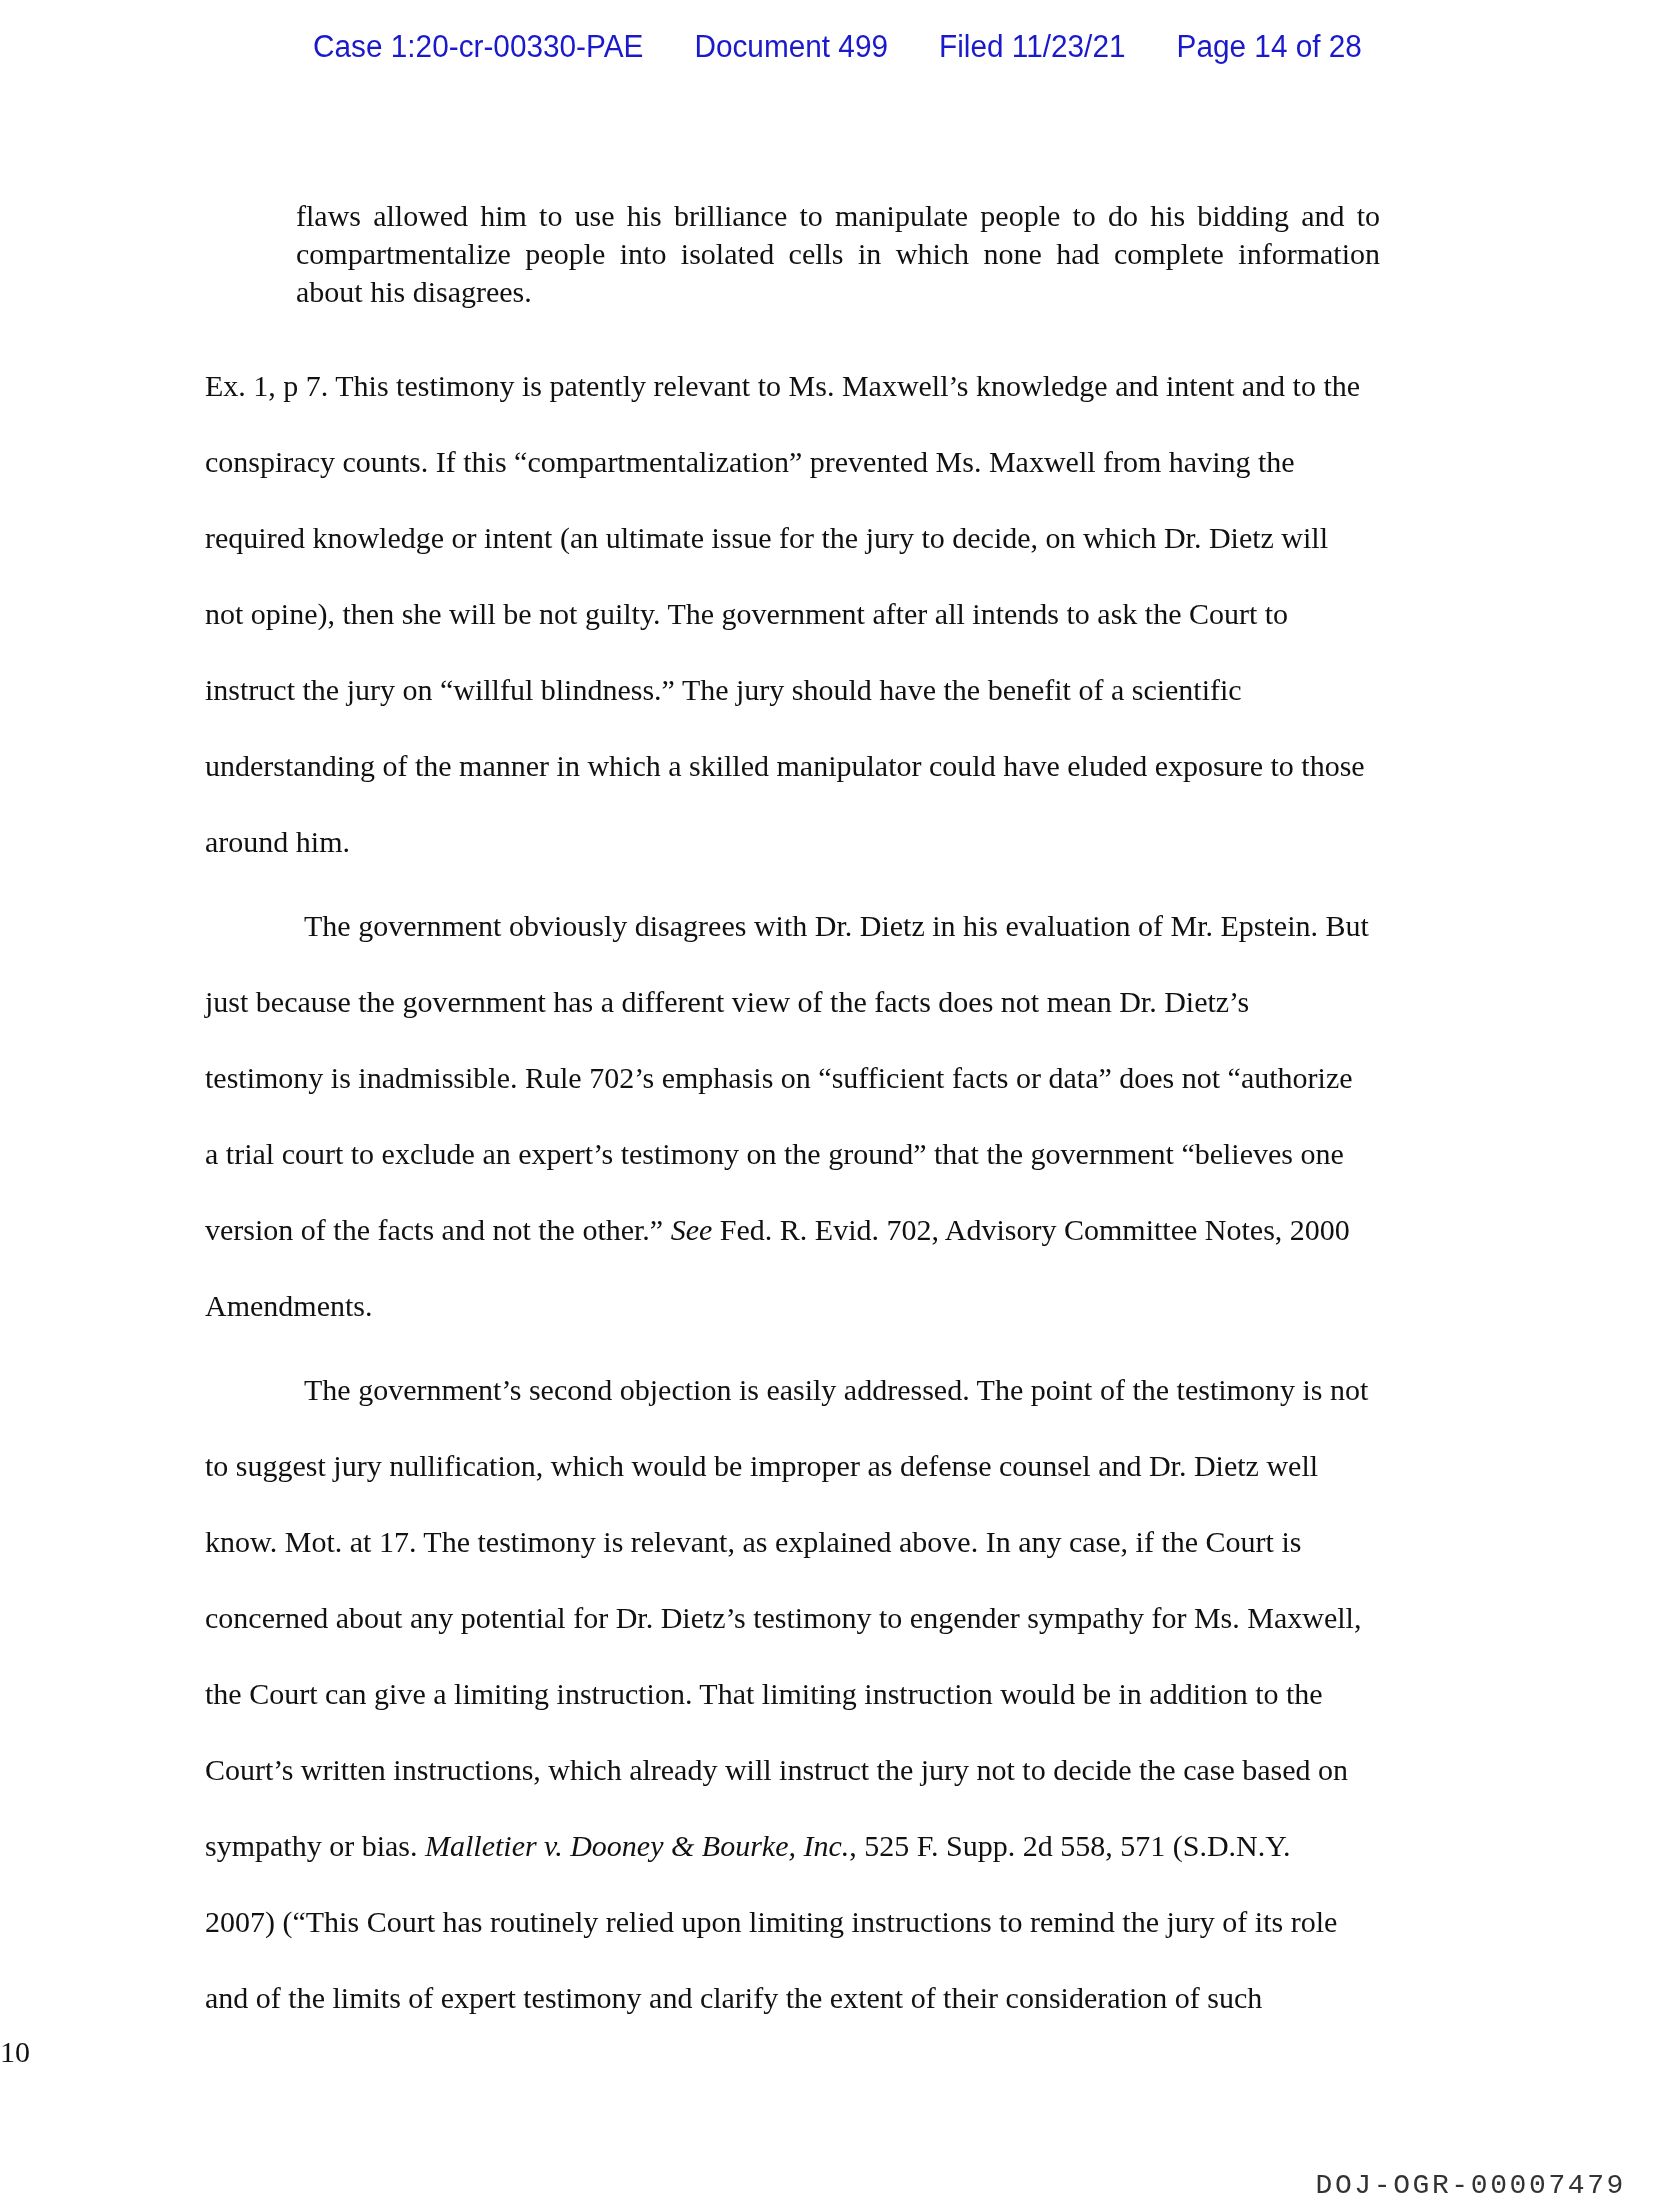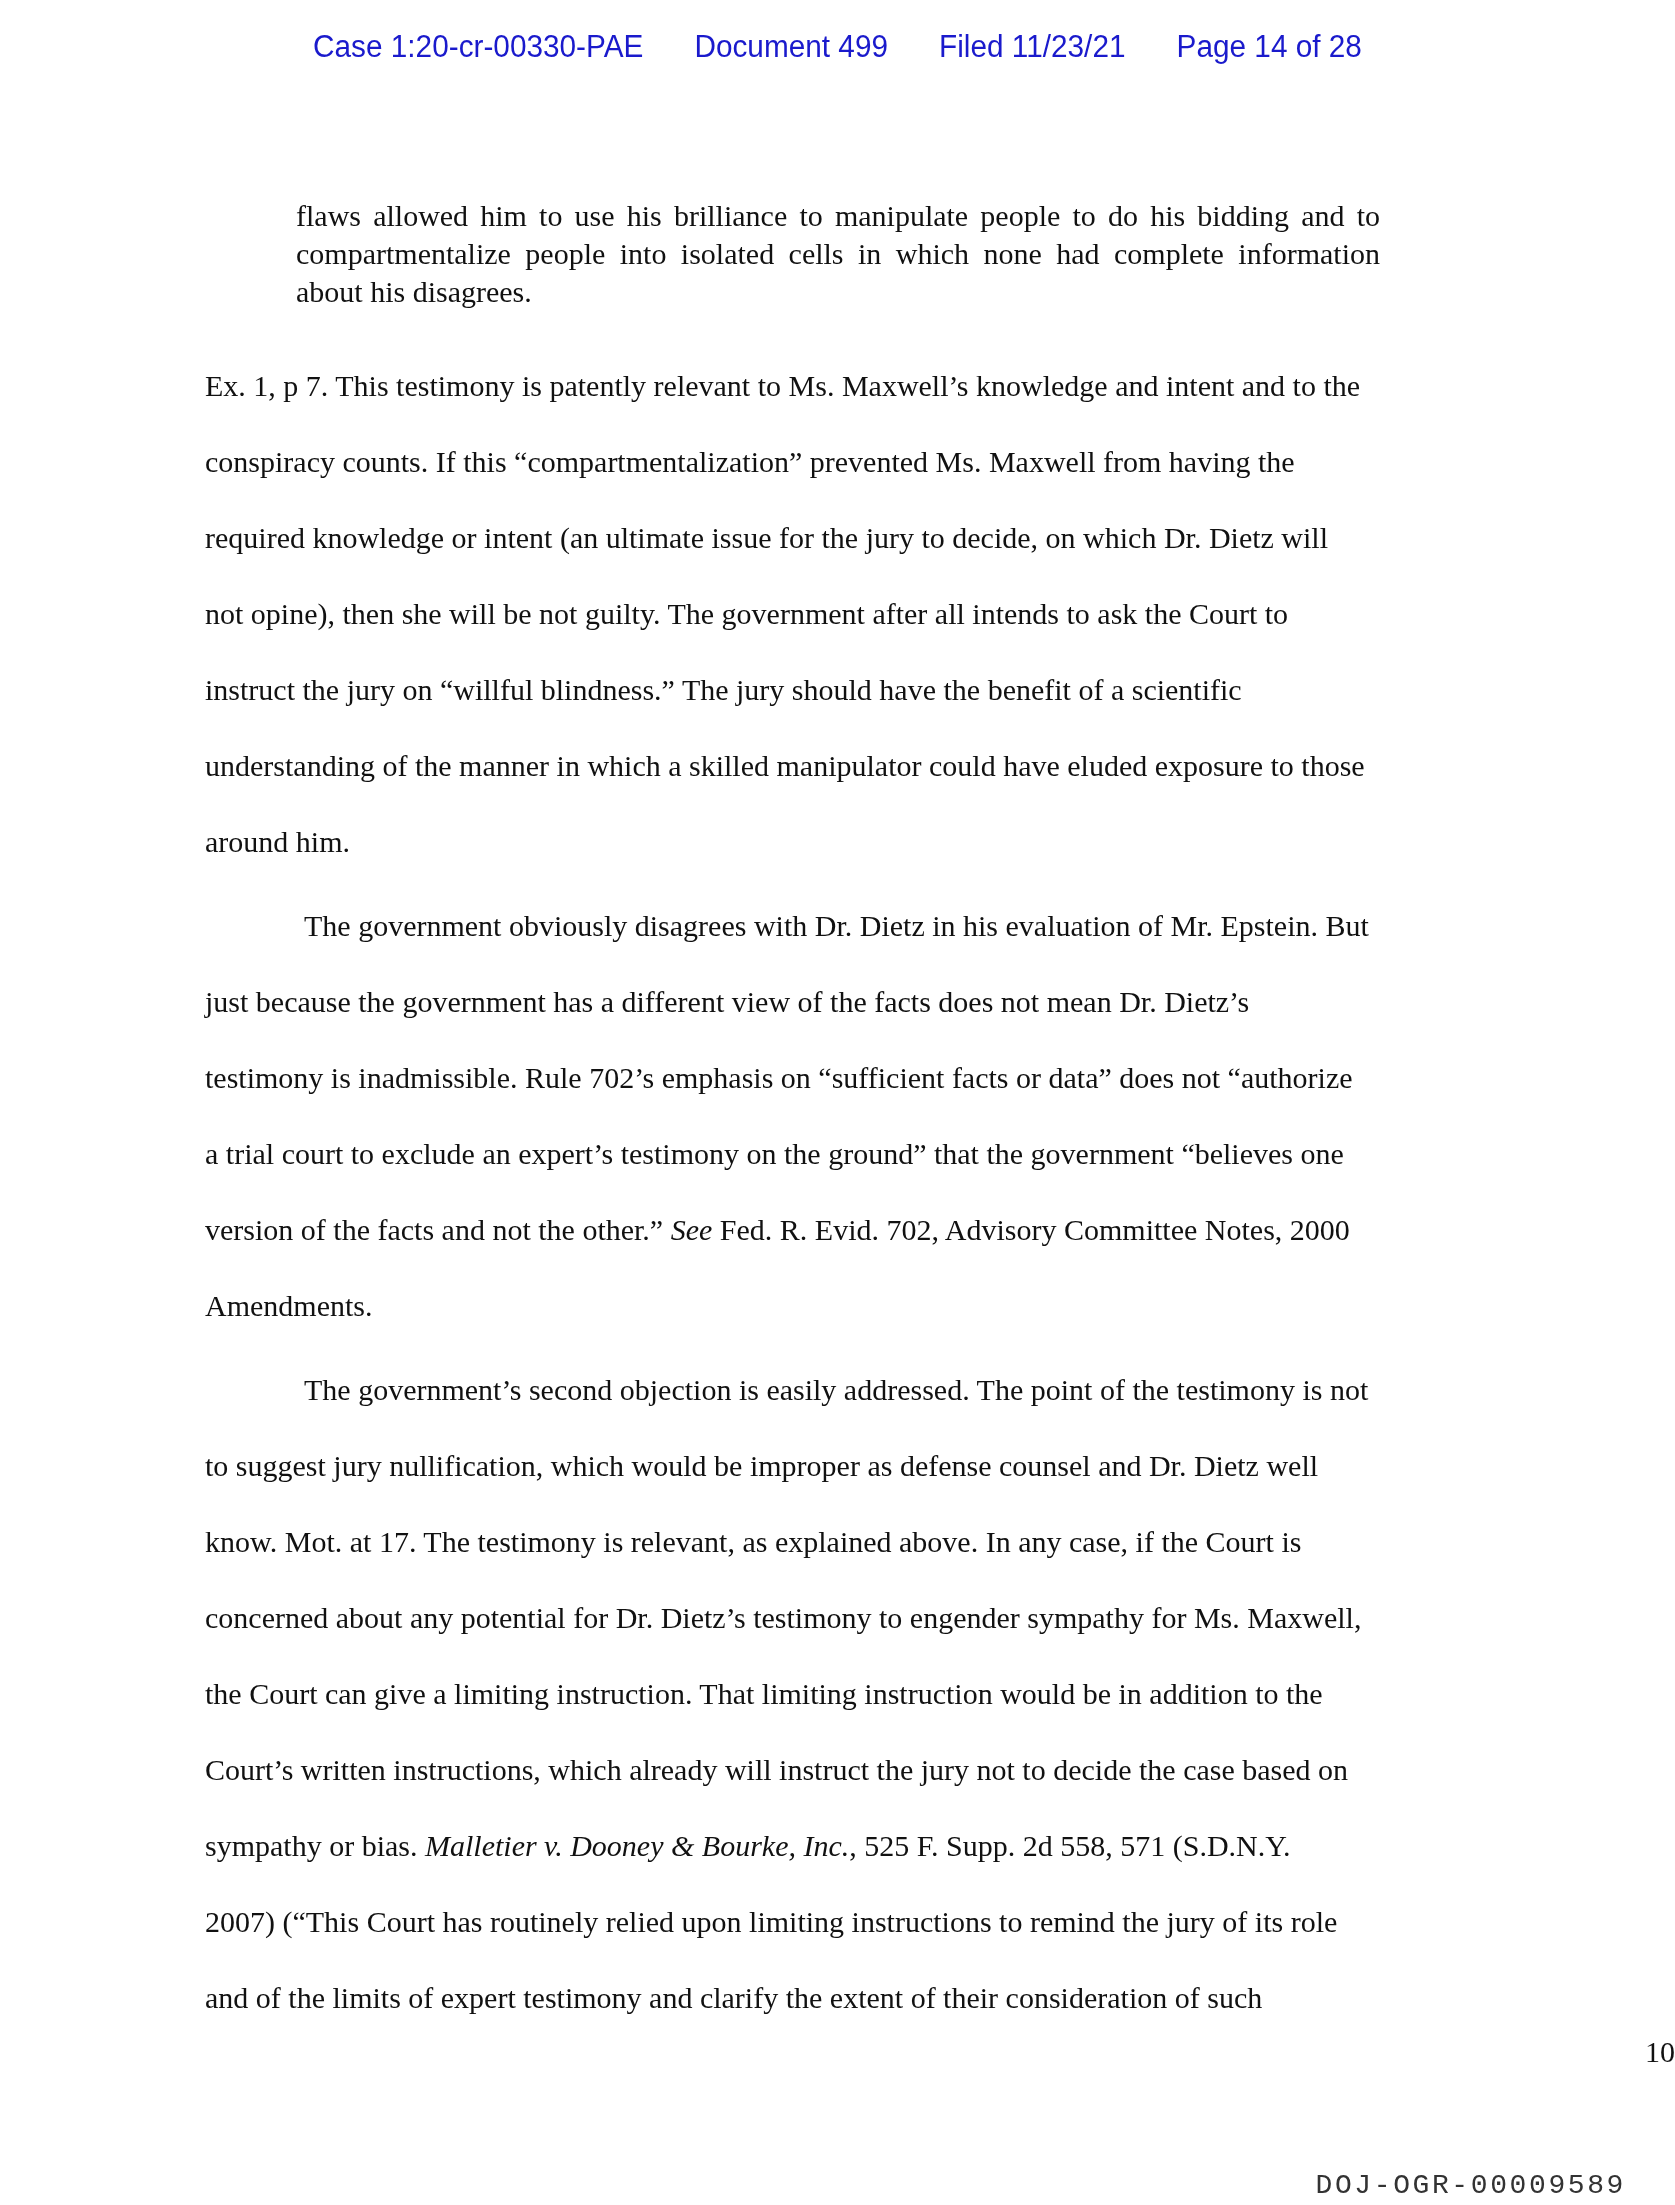--- a/index.html
+++ b/index.html
@@ -19,21 +19,21 @@
     text-align:justify;
   }
   .body-text {
     position:absolute; left:197px; top:340px; width:1271px;
     font-family:"Liberation Serif", serif;
     font-size:30px; line-height:76px; color:#111;
     text-align:left;
   }
   .body-text p { margin:8px; }
   .page-number {
-    position:absolute; top:2035px; left:0; width:1675px; text-align:right;
+    position:absolute; top:2035px; left:0; width:1675px; text-align:left;
     font-family:"Liberation Serif", serif; font-size:30px; color:#111;
   }
   .bates {
     position:absolute; top:2170px; right:49px;
     font-family:"Liberation Mono", monospace; font-size:28px; color:#333;
     letter-spacing:2.6px;
   }
   i { }
 </style>
 </head>
@@ -50,14 +50,14 @@
   <span>flaws allowed him to use his brilliance to manipulate people to do his bidding and to compartmentalize people into isolated cells in which none had complete information about his disagrees.</span>
 </div>
 
 <div class="body-text">
   <p style="white-space:nowrap;"><span>Ex. 1, p 7. This testimony is patently relevant to Ms. Maxwell’s knowledge and intent and to the</span><br><span>conspiracy counts. If this “compartmentalization” prevented Ms. Maxwell from having the</span><br><span>required knowledge or intent (an ultimate issue for the jury to decide, on which Dr. Dietz will</span><br><span>not opine), then she will be not guilty. The government after all intends to ask the Court to</span><br><span>instruct the jury on “willful blindness.” The jury should have the benefit of a scientific</span><br><span>understanding of the manner in which a skilled manipulator could have eluded exposure to those</span><br><span>around him.</span></p>
   <p style="white-space:nowrap;"><span style="display:inline-block;width:99px;"></span><span>The government obviously disagrees with Dr. Dietz in his evaluation of Mr. Epstein. But</span><br><span>just because the government has a different view of the facts does not mean Dr. Dietz’s</span><br><span>testimony is inadmissible. Rule 702’s emphasis on “sufficient facts or data” does not “authorize</span><br><span>a trial court to exclude an expert’s testimony on the ground” that the government “believes one</span><br><span>version of the facts and not the other.”</span> <i>See</i> <span>Fed. R. Evid. 702, Advisory Committee Notes, 2000</span><br><span>Amendments.</span></p>
   <p style="white-space:nowrap;"><span style="display:inline-block;width:99px;"></span><span>The government’s second objection is easily addressed. The point of the testimony is not</span><br><span>to suggest jury nullification, which would be improper as defense counsel and Dr. Dietz well</span><br><span>know. Mot. at 17. The testimony is relevant, as explained above. In any case, if the Court is</span><br><span>concerned about any potential for Dr. Dietz’s testimony to engender sympathy for Ms. Maxwell,</span><br><span>the Court can give a limiting instruction. That limiting instruction would be in addition to the</span><br><span>Court’s written instructions, which already will instruct the jury not to decide the case based on</span><br><span>sympathy or bias.</span> <i>Malletier v. Dooney &amp; Bourke, Inc.</i><span>, 525 F. Supp. 2d 558, 571 (S.D.N.Y.</span><br><span>2007) (“This Court has routinely relied upon limiting instructions to remind the jury of its role</span><br><span>and of the limits of expert testimony and clarify the extent of their consideration of such</span></p>
 </div>
 
 <div class="page-number">10</div>
-<div class="bates">DOJ-OGR-00009589</div>
+<div class="bates">DOJ-OGR-00007479</div>
 
 
 </body></html>

